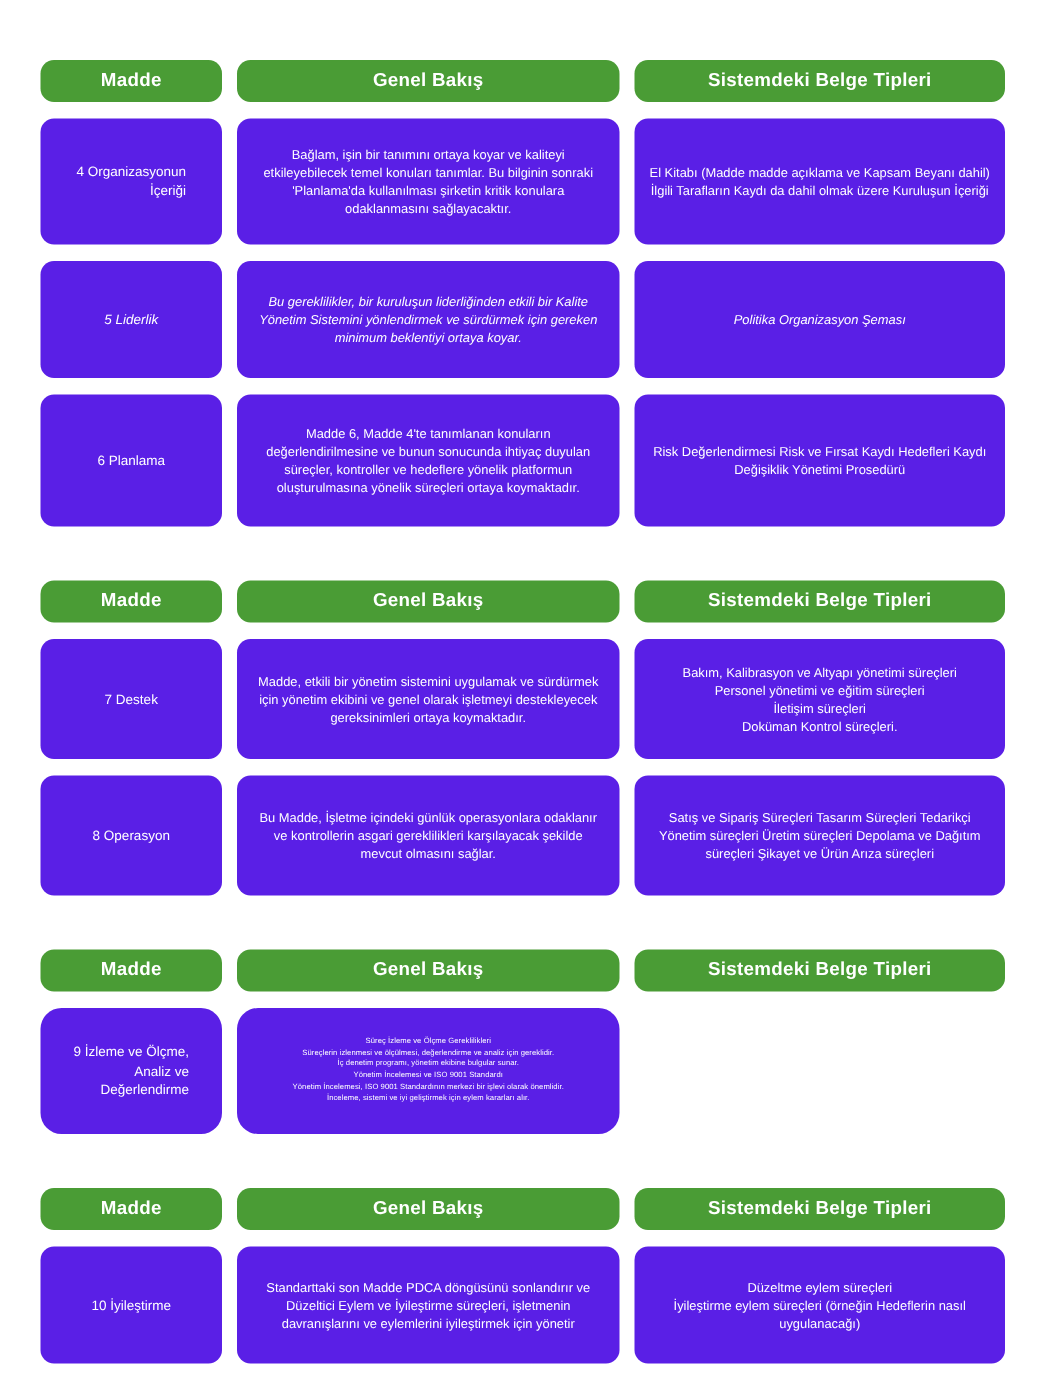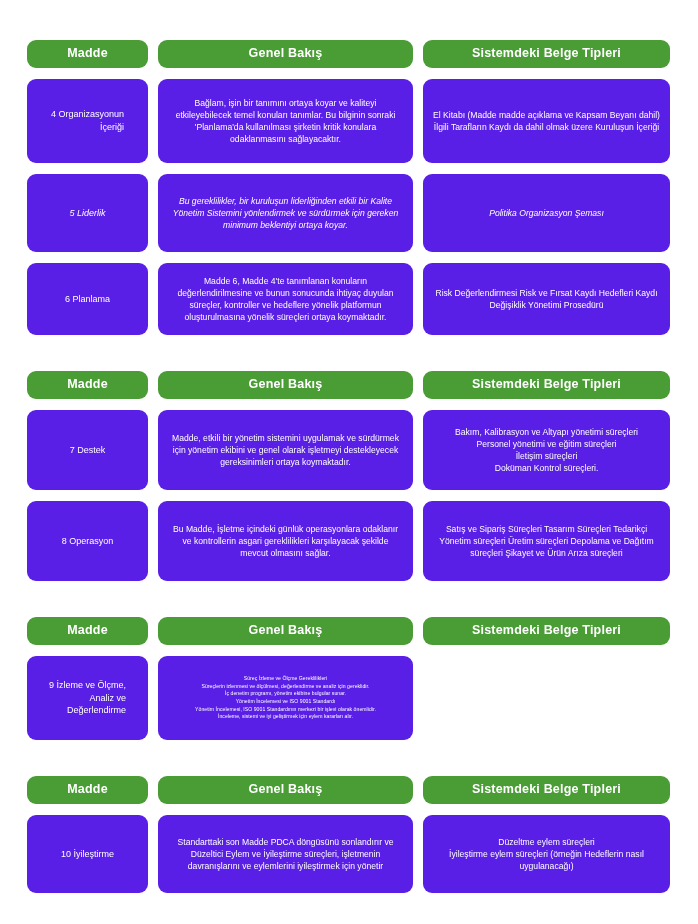--- a/index.html
+++ b/index.html
@@ -68,24 +68,24 @@
   }
 
   .body-row .col-madde { font-size: 9px; text-align: right; }
 
   
   .cell.tiny { font-size: 5.1px; line-height: 1.52; letter-spacing: 0.05px; }
 
   
   .h-r4  .cell { height: 84px; }
   .h-r5  .cell { height: 78px; font-style: italic; }
-  .h-r6  .cell { height: 72px; }
+  .h-r6  .cell { height: 88px; }
   .h-r7  .cell { height: 80px; }
   .h-r8  .cell { height: 80px; }
-  .h-r9  .cell { height: 84px; }
+  .h-r9  .cell { height: 84px; border-radius: 14px; }
   .h-r10 .cell { height: 78px; }
 
   
   .g1 { padding-top: 40px; }
   .g2 { padding-top: 36px; }
   .g3 { padding-top: 36px; }
   .g4 { padding-top: 36px; }
 
   .multiline { white-space: pre-line; }
 </style>

